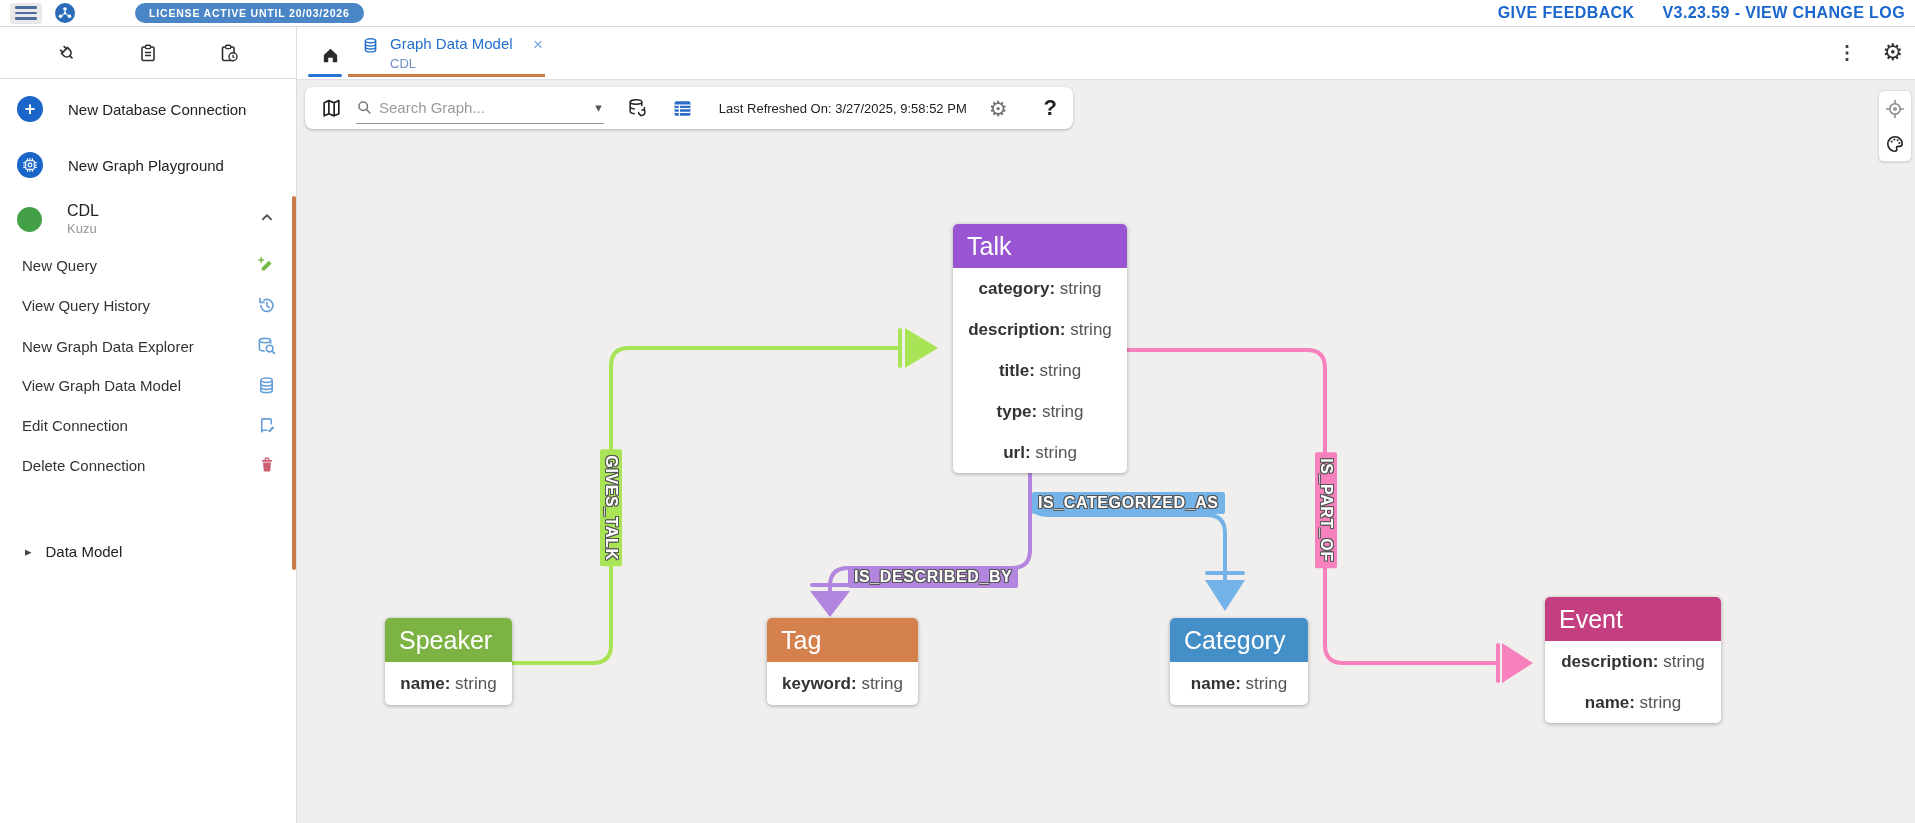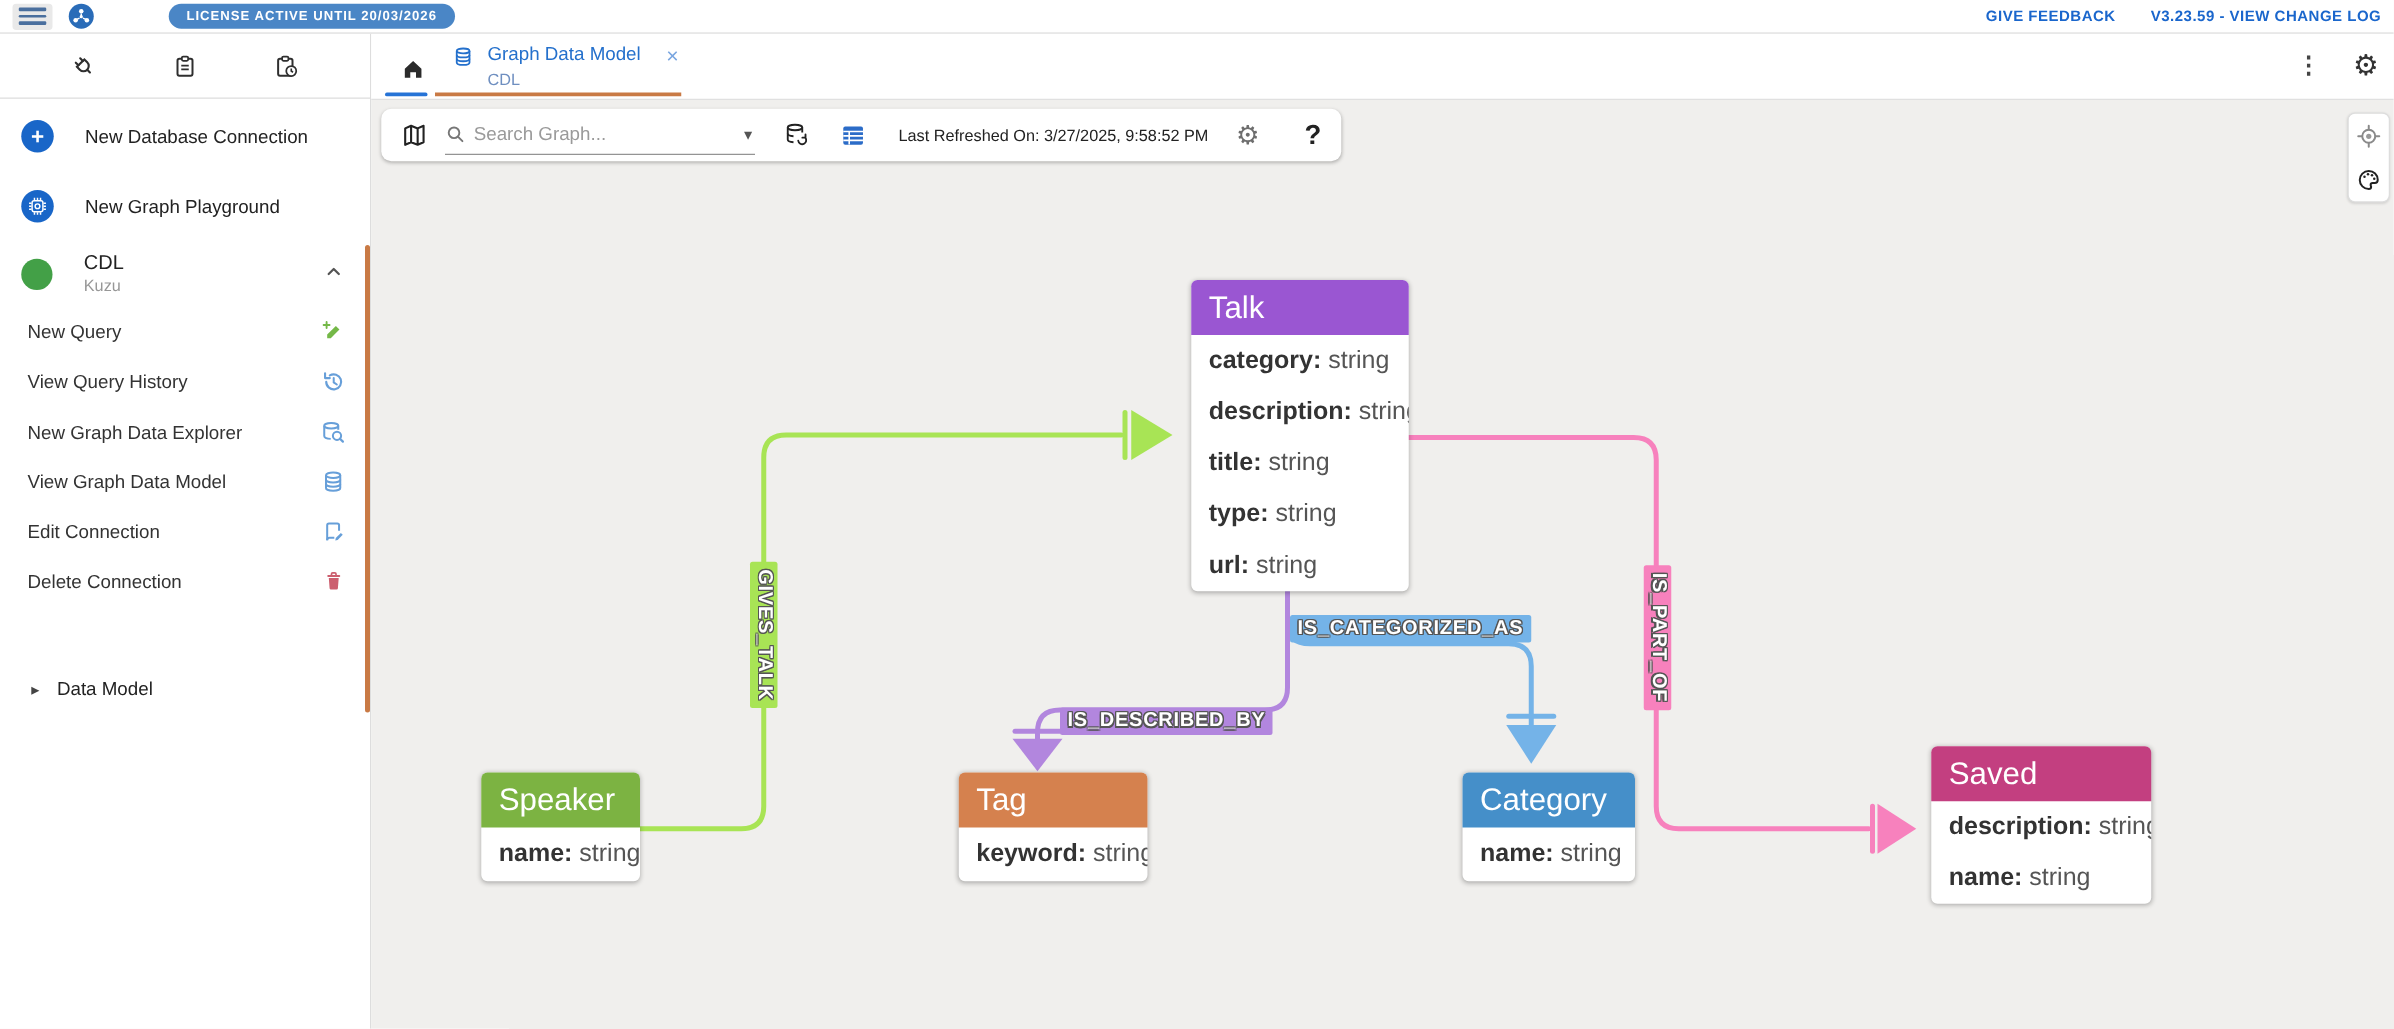--- a/index.html
+++ b/index.html
@@ -12,21 +12,21 @@
   .hamburger { width:32px; height:21px; background:#e9e9e9; border-radius:3px;
                display:flex; flex-direction:column; justify-content:center; gap:3px;
                padding:0 5px; cursor:pointer; }
   .hamburger span { display:block; height:2.5px; background:#4a6f9e; border-radius:1px; }
   .logo-wrap { display:flex; align-items:center; gap:6px; margin-left:12px; }
   .logo-text { font-size:17px; font-weight:bold; color:#1f62b5; letter-spacing:.5px;margin-top:48px; }
   .license-pill { margin-left:10px; background:#4a86c6; color:#fff; font-size:10.5px;
                   font-weight:bold; letter-spacing:.8px; padding:4px 14px; border-radius:11px;
                   white-space:nowrap; }
   .topbar-right { margin-left:auto; display:flex; align-items:center; gap:28px; }
-  .top-link { color:#1a66cc; font-size:12px; font-weight:bold; letter-spacing:.4px;
+  .top-link { color:#1a66cc; font-size:16px; font-weight:bold; letter-spacing:.4px;
               cursor:pointer; white-space:nowrap; }
 
   
   .main { display:flex; height:796px; }
   .sidebar { position:relative; width:297px; background:#fff; border-right:1px solid #ddd;
              flex:none; }
   .content { position:relative; flex:1; display:flex; flex-direction:column; }
 
   
   .side-strip { height:52px; border-bottom:1px solid #ddd; display:flex; align-items:center;
@@ -82,21 +82,21 @@
                 text-shadow:-1px -1px 0 #555,1px -1px 0 #555,-1px 1px 0 #555,1px 1px 0 #555,
                             0 -1px 0 #555,0 1px 0 #555,-1px 0 0 #555,1px 0 0 #555;
                 cursor:pointer; }
   .edge-label.v { transform:translate(-50%,-50%) rotate(90deg); }
 
   .gnode { position:absolute; border-radius:5px; background:#fff;
            box-shadow:0 1px 4px rgba(0,0,0,.3); cursor:pointer;margin-left:12px; }
   .gnode-header { height:44px; border-radius:5px 5px 0 0; color:#fff; font-size:25px;
                   display:flex; align-items:center; padding:0 14px; }
   .gnode-body { border-radius:0 0 5px 5px; overflow:hidden; }
-  .prop { padding:10px 14px; font-size:20px; line-height:21px; white-space:nowrap; }
+  .prop { padding:10px 14px; font-size:17px; line-height:21px; white-space:nowrap;text-align:center; }
   .prop-1row .prop { padding:11px 14px; }
   .pname { color:#333; font-weight:600; }
   .pname::after { content:": "; }
   .ptype { color:#555; }
 
   .node-talk     { left:644px;  top:144px; width:174px; }
   .node-speaker  { left:76px;   top:538px; width:127px; }
   .node-tag      { left:458px;  top:538px; width:151px; }
   .node-category { left:861px;  top:538px; width:138px; }
   .node-event    { left:1236px; top:517px; width:176px; }
@@ -362,21 +362,21 @@
         <div class="gnode-header" style="background-color: rgb(69, 143, 201);">
           <span>Category</span>
         </div>
         <div class="gnode-body">
           <div class="prop"><span class="pname">name</span><span class="ptype">string</span></div>
         </div>
       </div>
 
       <div class="gnode node-event">
         <div class="gnode-header" style="background-color: rgb(195, 63, 128);">
-          <span>Saved</span>
+          <span>Event</span>
         </div>
         <div class="gnode-body">
           <div class="prop"><span class="pname">description</span><span class="ptype">string</span></div>
           <div class="prop"><span class="pname">name</span><span class="ptype">string</span></div>
         </div>
       </div>
 
       <div class="gtoolbar">
         <div class="tb-btn">
           <svg width="21" height="21" viewBox="0 0 20 20">

